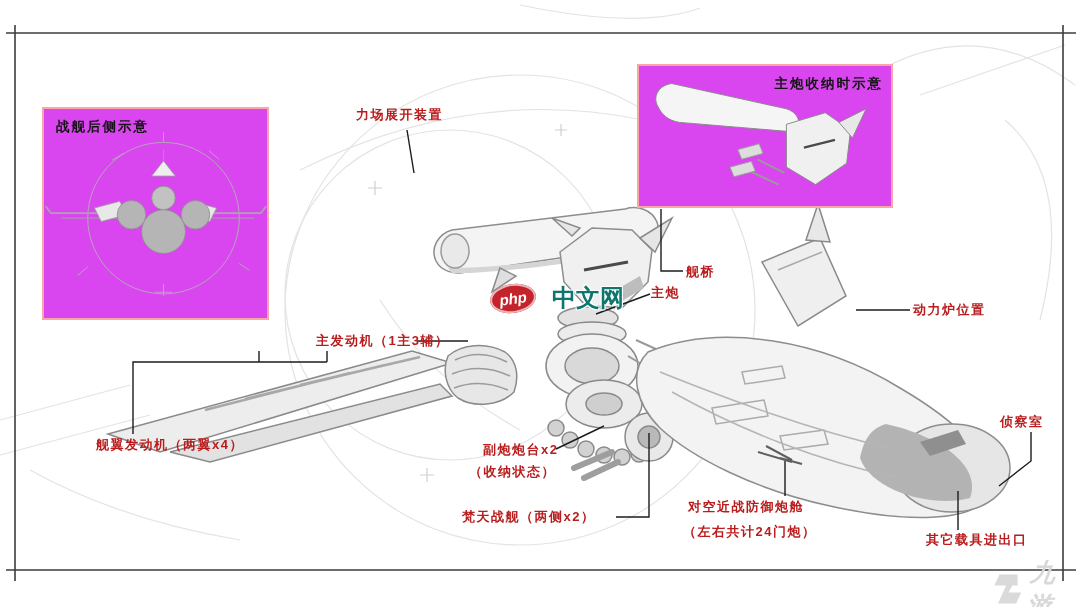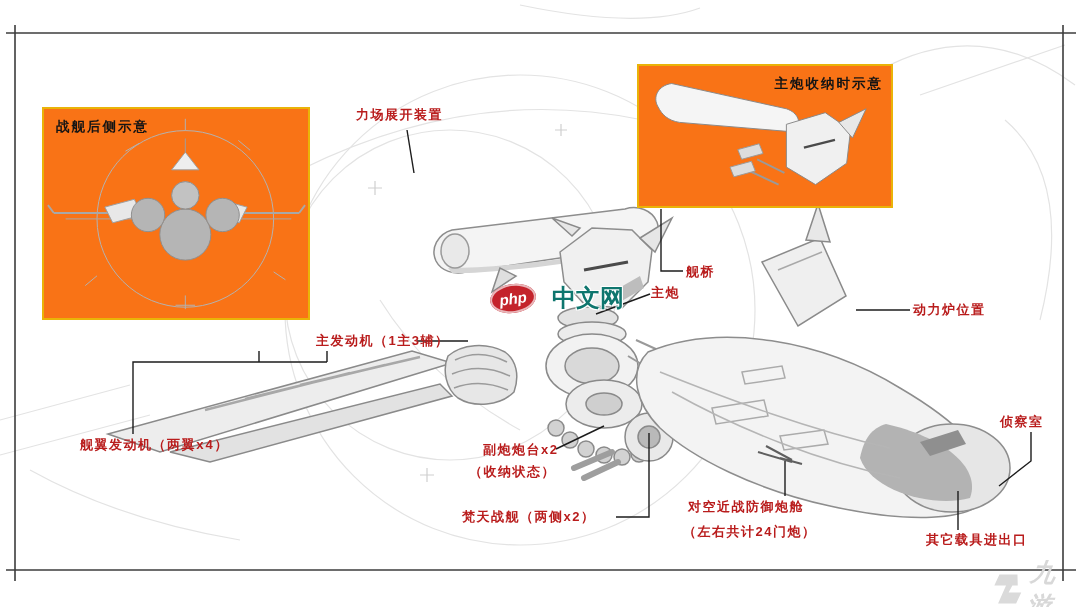--- a/index.html
+++ b/index.html
@@ -1,20 +1,20 @@
 <!DOCTYPE html>
 <html><head>
 <meta charset="utf-8">
 <style>
   html,body{margin:0;padding:0;background:#ffffff;}
   .stage{position:relative;width:1080px;height:607px;background:#ffffff;overflow:hidden;
          font-family:"Liberation Sans", sans-serif;color:#111;}
   .art{position:absolute;left:0;top:0;width:1080px;height:607px;}
-  .inset{position:absolute;border:2px solid #eab308;background:#f97316;box-sizing:border-box;}
-  .inset1{left:42px;top:107px;width:268px;height:213px;text-align:right;}
+  .inset{position:absolute;border:2px solid #fca5a5;background:#d946ef;box-sizing:border-box;}
+  .inset1{left:42px;top:107px;width:227px;height:213px;text-align:right;}
   .inset2{left:637px;top:64px;width:256px;height:144px;}
   .inset-art{position:absolute;left:0;top:0;width:100%;height:100%;}
   .inset-label{position:absolute;font-weight:bold;font-size:13.5px;letter-spacing:2px;
                color:#141414;white-space:nowrap;}
   .inset1 .inset-label{left:12px;top:9px;}
   .inset2 .inset-label{right:8px;top:9px;}
   .callout{position:absolute;font-weight:bold;font-size:13px;letter-spacing:1.5px;
            color:#b91c1c;white-space:nowrap;}
   .title{position:absolute;left:118px;top:478px;font-size:36px;font-weight:800;
          letter-spacing:20px;color:#151515;white-space:nowrap;}
@@ -165,21 +165,21 @@
       <path d="M100,86 l22,-6 l4,10 l-22,6 Z M92,104 l22,-6 l4,10 l-22,6 Z" fill="#dddddd" stroke="#9a9a9a"></path>
     </svg>
     <div class="inset-label">主炮收纳时示意</div>
   </div>
 
   <div class="callout" style="left:356px;top:106px;">力场展开装置</div>
   <div class="callout" style="left:686px;top:263px;">舰桥</div>
   <div class="callout" style="left:651px;top:284px;text-align:right;">主炮</div>
   <div class="callout" style="left:913px;top:301px;">动力炉位置</div>
   <div class="callout" style="left:280px;top:332px;margin-left:36px;">主发动机（1主3辅）</div>
-  <div class="callout" style="left:80px;top:436px;font-family:Liberation Mono, monospace;">舰翼发动机（两翼x4）</div>
+  <div class="callout" style="left:96px;top:436px;">舰翼发动机（两翼x4）</div>
   <div class="callout" style="left:483px;top:441px;">副炮炮台x2</div>
   <div class="callout" style="left:469px;top:463px;">（收纳状态）</div>
   <div class="callout" style="left:462px;top:508px;">梵天战舰（两侧x2）</div>
   <div class="callout" style="left:688px;top:498px;">对空近战防御炮舱</div>
   <div class="callout" style="left:683px;top:523px;">（左右共计24门炮）</div>
   <div class="callout" style="left:1000px;top:413px;">侦察室</div>
   <div class="callout" style="left:926px;top:531px;text-align:right;">其它载具进出口</div>
 
 
   <div class="wm-php">

